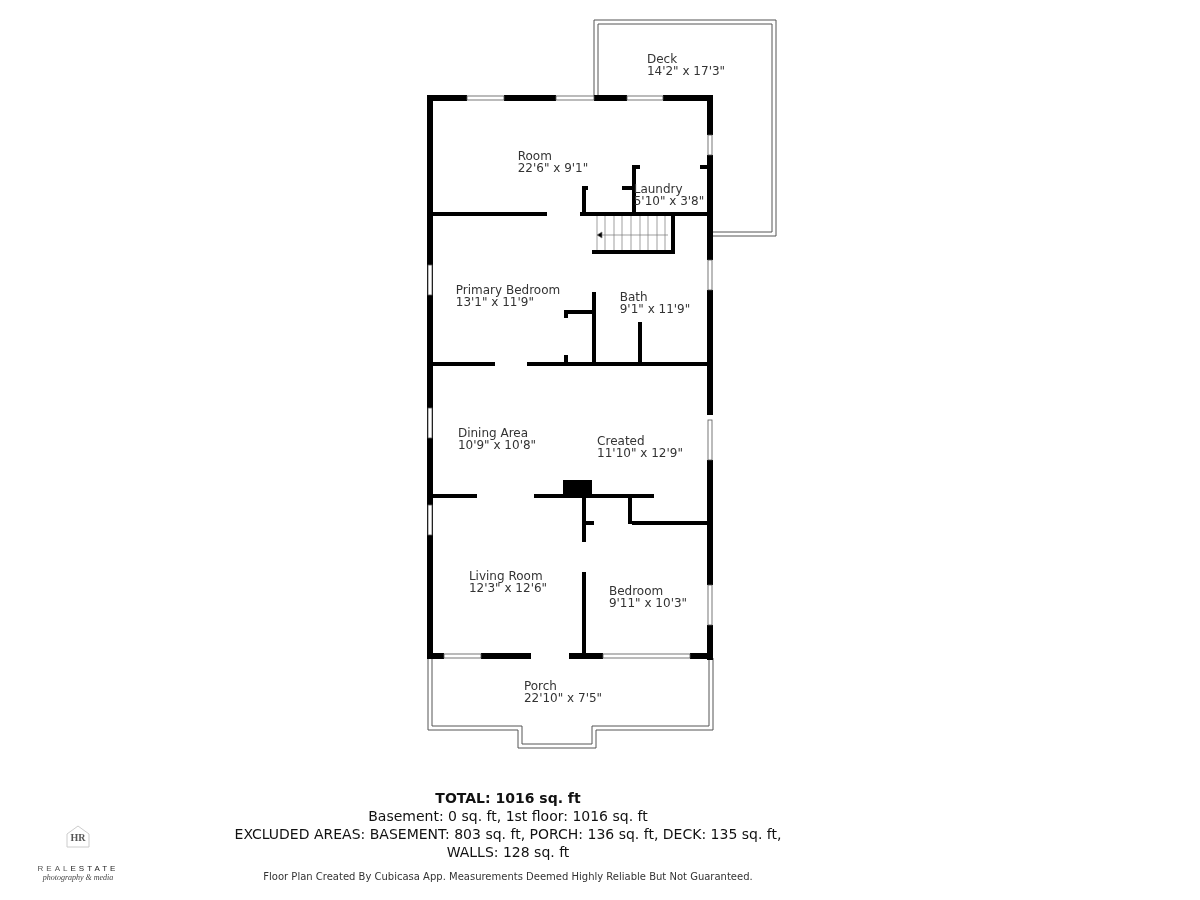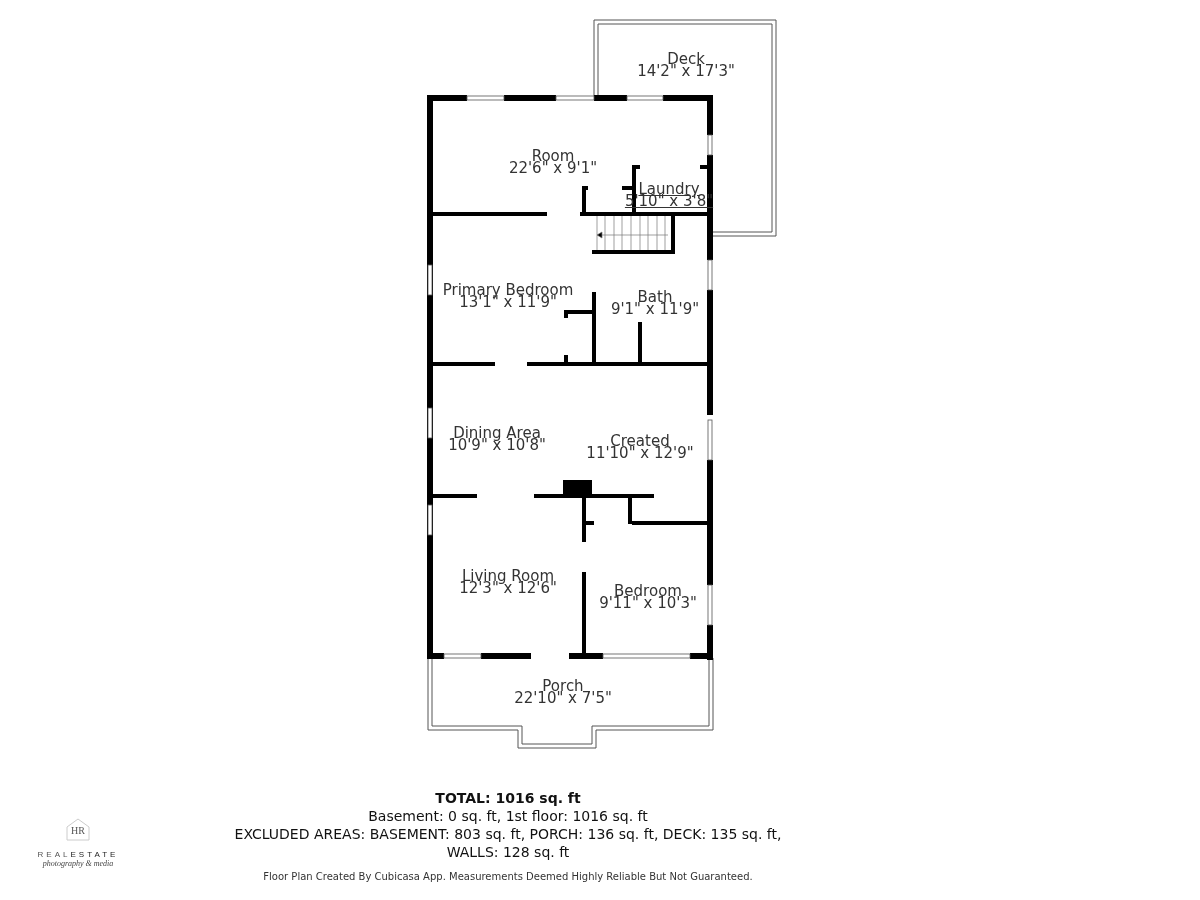--- a/index.html
+++ b/index.html
@@ -1,25 +1,25 @@
 <!DOCTYPE html>
 <html><head>
 <meta charset="utf-8">
 <style>
   html, body { margin:0; padding:0; background:#ffffff; }
   body { width:1200px; height:900px; position:relative; overflow:hidden; font-family:"DejaVu Sans", sans-serif; color:#222; }
   #plan { position:absolute; left:0; top:0; width:1200px; height:900px; }
-  .room-label { position:absolute; text-align:center; font-size:15px; line-height:12px; color:#333; transform:translateX(-50%); white-space:nowrap; }
+  .room-label { position:absolute; text-align:left; font-size:12px; line-height:12px; color:#333; transform:translateX(-50%); white-space:nowrap; }
   .footer { position:absolute; left:0; width:1016px; text-align:center; font-family:"DejaVu Sans", sans-serif; color:#111; }
   .total { top:790px; font-size:14px; font-weight:bold; }
   .line { font-size:14px; line-height:18px; }
   .l1 { top:807px; } .l2 { top:825px; } .l3 { top:843px; }
   .disclaimer { top:871px; font-size:10px; color:#333; }
   .logo { position:absolute; left:28px; top:808px; width:100px; height:60px; text-align:center; }
-  .logo .house { position:relative; margin:9px auto; width:26px; height:24px; }
+  .logo .house { position:relative; margin:16px auto; width:26px; height:24px;font-weight:bold; }
   .logo .re { font-size:8px; letter-spacing:3px; color:#555; margin-top:7px; font-family:"Liberation Sans", sans-serif; }
   .logo .re b { font-weight:normal; color:#222; }
   .logo .sub { font-size:8px; font-style:italic; color:#444; font-family:"Liberation Serif", serif; }
 </style>
 </head>
 <body>
 
 <svg id="plan" viewBox="0 0 1200 900" xmlns="http://www.w3.org/2000/svg">
 
   <g fill="none" stroke="#555" stroke-width="1">
@@ -115,21 +115,21 @@
 </svg>
 
 <div class="room-label" style="left:686px;top:53px;">
   <div>Deck</div>
   <div>14'2" x 17'3"</div>
 </div>
 <div class="room-label" style="left:553px;top:150px;">
   <div>Room</div>
   <div>22'6" x 9'1"</div>
 </div>
-<div class="room-label" style="left:669px;top:183px;text-decoration:underline;">
+<div class="room-label" style="left:669px;top:183px;">
   <div>Laundry</div>
   <div>5'10" x 3'8"</div>
 </div>
 <div class="room-label" style="left:508px;top:284px;">
   <div>Primary Bedroom</div>
   <div>13'1" x 11'9"</div>
 </div>
 <div class="room-label" style="left:655px;top:291px;">
   <div>Bath</div>
   <div>9'1" x 11'9"</div>

